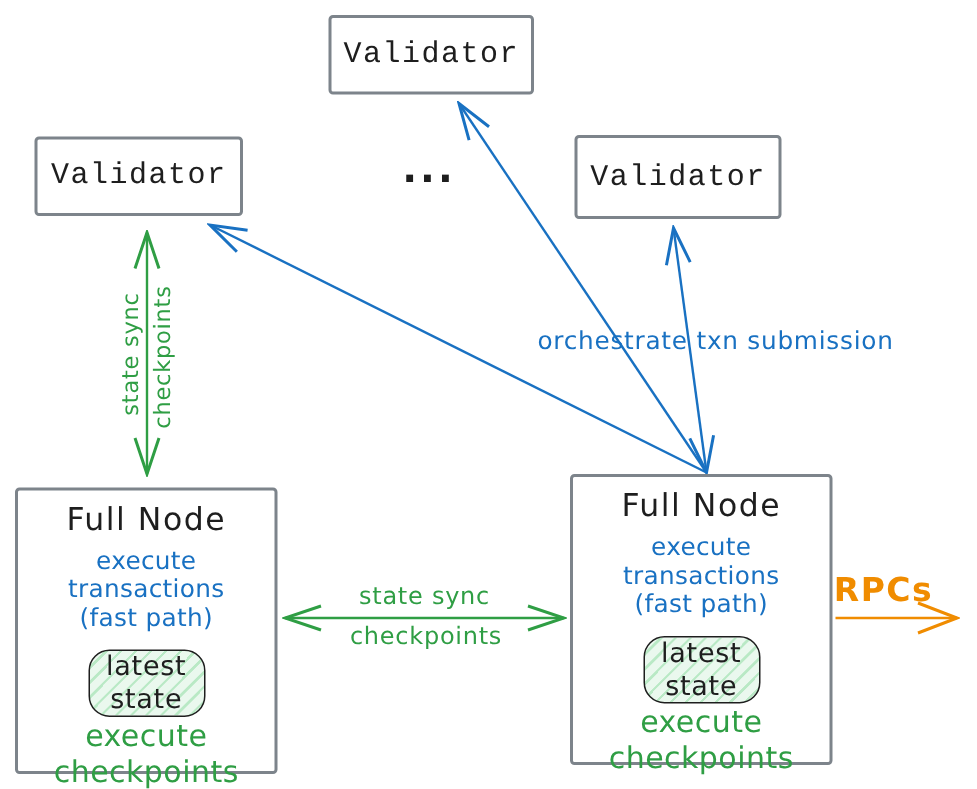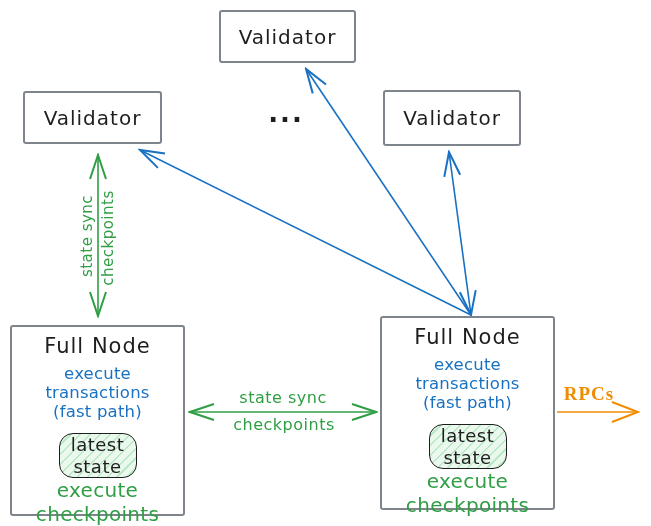--- a/index.html
+++ b/index.html
@@ -16,41 +16,41 @@
   .stroke-green{stroke:var(--green);}
   .stroke-blue{stroke:var(--blue);}
   .stroke-orange{stroke:var(--orange);}
   .mk{fill:none; stroke-width:2px;}
 
   .box{
     position:absolute; box-sizing:border-box; background:#fff;
     border:2px solid var(--box-border); border-radius:3px;
     display:flex; align-items:center; justify-content:center;
   }
-  .validator{font-size:20px; letter-spacing:1px; color:var(--ink);}
+  .validator{font-size:20px; letter-spacing:1px; color:var(--ink);font-family:Liberation Mono, monospace;}
   .fullnode{
     flex-direction:column; justify-content:flex-start; align-items:center;
     padding:7px 2px 10px 2px; text-align:center;
   }
   .fn-title{font-size:21px; letter-spacing:1px; color:var(--ink); line-height:1.2;}
   .fn-sub{margin-top:6px; font-size:16.5px; line-height:1.15; color:var(--blue); letter-spacing:0.2px;}
   .state-box{
     margin-top:11px; width:78px; height:54px; box-sizing:border-box;
     border:1.6px solid var(--ink); border-radius:14px;
     background:repeating-linear-gradient(135deg, var(--state-hatch) 0 1.5px, var(--state-fill) 1.5px 7px);
     display:flex; flex-direction:column; align-items:center; justify-content:flex-end;
     font-size:18px; line-height:1.2; color:var(--ink); letter-spacing:0.5px;
   }
   .fn-footer{margin-top:auto; font-size:20px; color:var(--green); letter-spacing:0.3px;}
 
   .lbl{position:absolute; white-space:nowrap; transform:translate(-50%,-50%);}
   .vlabel{color:var(--green); font-size:15px; transform:translate(-50%,-50%) rotate(-90deg); letter-spacing:0.5px;}
   .hlabel{color:var(--green); font-size:16px; letter-spacing:0.5px;}
   .orch{color:var(--blue); font-size:16.5px; letter-spacing:0.5px;}
-  .rpcs{color:var(--orange); font-size:19px; font-weight:bold; letter-spacing:1px;font-family:Liberation Serif, serif;}
+  .rpcs{color:var(--orange); font-size:22px; font-weight:bold; letter-spacing:1px;}
   .dots{color:var(--ink); font-size:26px; font-weight:bold; letter-spacing:2px;}
 </style>
 </head>
 <body>
 
 <div class="canvas">
 
   <svg class="arrows" width="651" height="526" viewBox="0 0 651 526">
     <defs>
       <marker id="mk-green" viewBox="0 0 28 20" refX="26" refY="10" markerWidth="28" markerHeight="20" markerUnits="userSpaceOnUse" orient="auto-start-reverse">
@@ -113,16 +113,17 @@
     </div>
     <div class="fn-footer">execute checkpoints</div>
   </div>
 
   <div class="lbl vlabel" style="left:87px;top:236px">state sync</div>
   <div class="lbl vlabel" style="left:108px;top:238px">checkpoints</div>
 
   <div class="lbl hlabel" style="left:283px;top:397px">state sync</div>
   <div class="lbl hlabel" style="left:284px;top:424px">checkpoints</div>
 
+  <div class="lbl orch" style="left:477px;top:227px">orchestrate txn submission</div>
 
   <div class="lbl rpcs" style="left:589px;top:394px">RPCs</div>
 
 </div>
 
 </body></html>

